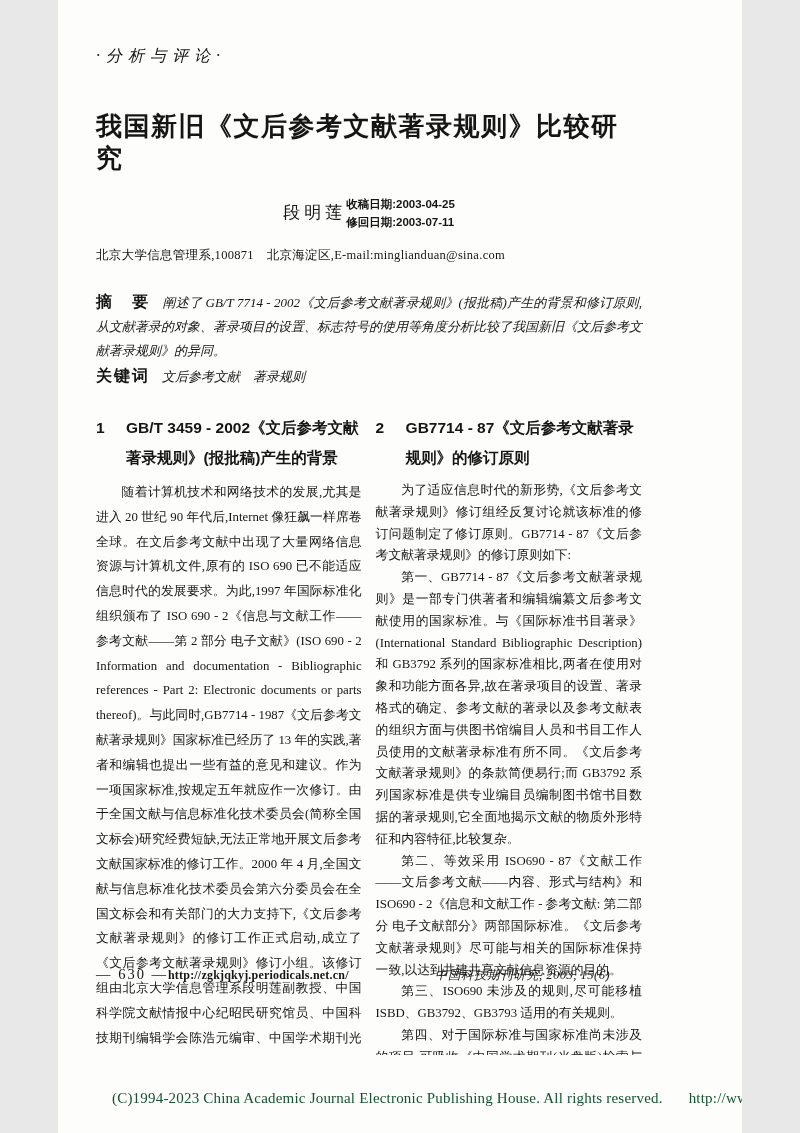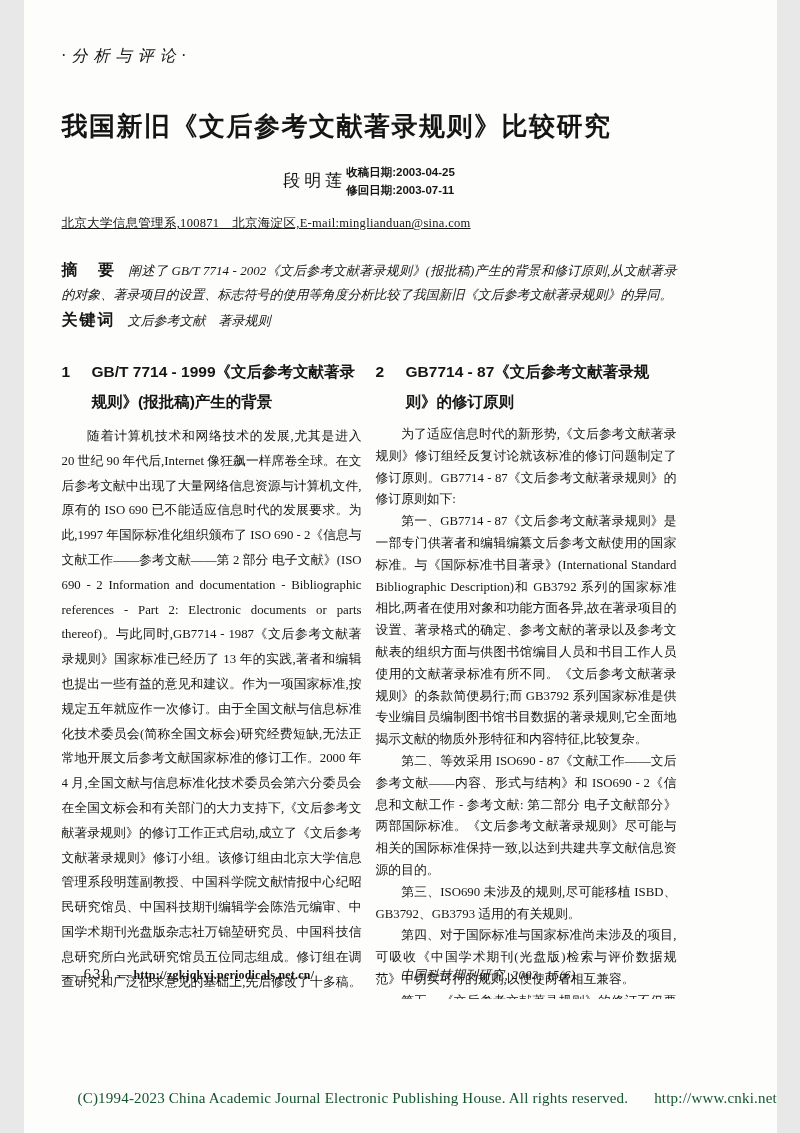--- a/index.html
+++ b/index.html
@@ -1,18 +1,18 @@
 <!DOCTYPE html>
 <html><head>
 <meta charset="utf-8">
 <style>
   html,body { margin:0; padding:0; background:#e8e8e8; }
   .sheet {
     position:relative;
-    width:753px; height:1133px;
+    width:684px; height:1133px;
     margin:0 auto;
     background:#fdfdfc;
     box-sizing:border-box;
     padding:46px 100px 0 38px;
     overflow:hidden;
     font-family:"Liberation Serif","DejaVu Serif",serif;
     color:#151515;
   }
   .column-head {
     font-size:16px;
@@ -33,21 +33,21 @@
     align-items:flex-start;
   }
   .author { font-size:17px; letter-spacing:4px; padding-top:6px; }
   .dates {
     font-family:"Liberation Sans","DejaVu Sans",sans-serif;
     font-weight:bold;
     font-size:11.5px;
     line-height:18px;
     text-align:left;
   }
-  .affiliation { margin-top:16px; font-size:12.5px; letter-spacing:0.3px;text-decoration:underline; }
+  .affiliation { margin-top:16px; font-size:12.5px; letter-spacing:0.3px; }
   .abstract {
     margin-top:26px;
     font-size:13px;
     line-height:24px;
     text-align:justify;
   }
   .label-strong {
     font-weight:bold;
     font-style:normal;
     font-family:"Liberation Sans","DejaVu Sans",sans-serif;
@@ -135,21 +135,21 @@
 
   <div class="keywords">
     <span class="label-strong">关键词</span><span class="kai">文后参考文献　著录规则</span>
   </div>
 
   <div class="columns">
 
     <div class="col left">
       <div class="sec-heading">
         <span class="sec-num">1</span>
-        <span class="sec-title">GB/T 7714 - 1999《文后参考文献著录规则》(报批稿)产生的背景</span>
+        <span class="sec-title">GB/T 3459 - 2002《文后参考文献著录规则》(报批稿)产生的背景</span>
       </div>
       <p>随着计算机技术和网络技术的发展,尤其是进入 20 世纪 90 年代后,Internet 像狂飙一样席卷全球。在文后参考文献中出现了大量网络信息资源与计算机文件,原有的 ISO 690 已不能适应信息时代的发展要求。为此,1997 年国际标准化组织颁布了 ISO 690 - 2《信息与文献工作——参考文献——第 2 部分 电子文献》(ISO 690 - 2 Information and documentation - Bibliographic references - Part 2: Electronic documents or parts thereof)。与此同时,GB7714 - 1987《文后参考文献著录规则》国家标准已经历了 13 年的实践,著者和编辑也提出一些有益的意见和建议。作为一项国家标准,按规定五年就应作一次修订。由于全国文献与信息标准化技术委员会(简称全国文标会)研究经费短缺,无法正常地开展文后参考文献国家标准的修订工作。2000 年 4 月,全国文献与信息标准化技术委员会第六分委员会在全国文标会和有关部门的大力支持下,《文后参考文献著录规则》的修订工作正式启动,成立了《文后参考文献著录规则》修订小组。该修订组由北京大学信息管理系段明莲副教授、中国科学院文献情报中心纪昭民研究馆员、中国科技期刊编辑学会陈浩元编审、中国学术期刊光盘版杂志社万锦堃研究员、中国科技信息研究所白光武研究馆员五位同志组成。修订组在调查研究和广泛征求意见的基础上,先后修改了十多稿。修订组全体同志齐心协力经过一年多时间的努力,于 2002 年 7 月形成了 GB/T 7714 - 2002《文后参考文献著录规则》报批稿,并送交有关部门。该标准的修订有利于规范文后参考文献的著录,有利于我国出版事业的健康发展,有利于创建规范化的报刊书目数据库,更有利于文献信息资源检索与利用。</p>
     </div>
 
     <div class="col right">
       <div class="sec-heading">
         <span class="sec-num">2</span>
         <span class="sec-title">GB7714 - 87《文后参考文献著录规则》的修订原则</span>
       </div>
       <p>为了适应信息时代的新形势,《文后参考文献著录规则》修订组经反复讨论就该标准的修订问题制定了修订原则。GB7714 - 87《文后参考文献著录规则》的修订原则如下:</p>

